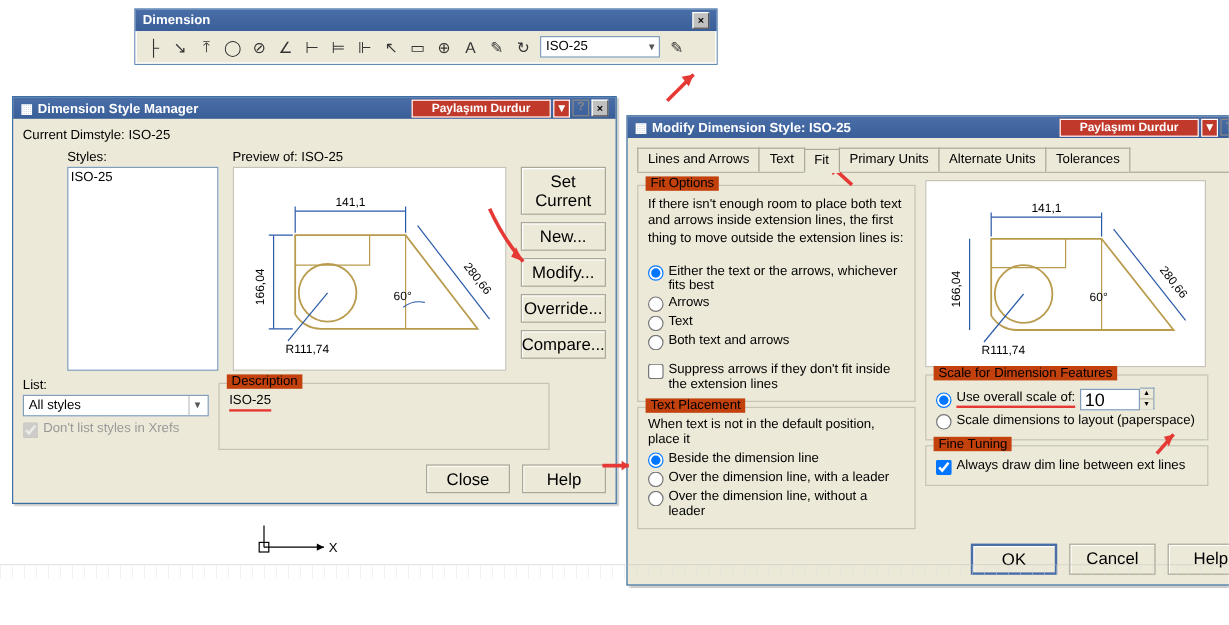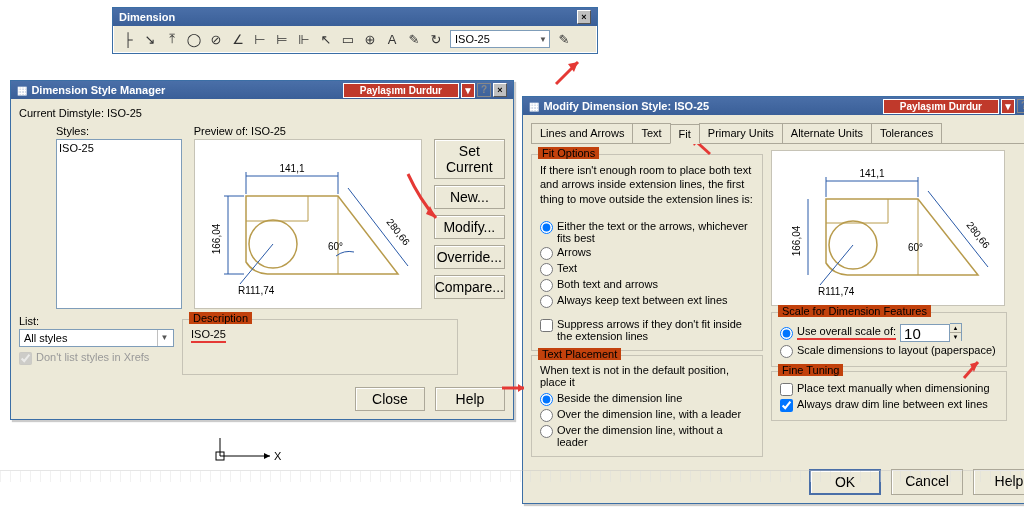--- a/index.html
+++ b/index.html
@@ -351,24 +351,20 @@
             <span>Arrows</span>
           </label>
           <label class="radio-row">
             <input type="radio" name="fit" style="">
             <span>Text</span>
           </label>
           <label class="radio-row">
             <input type="radio" name="fit" style="">
             <span>Both text and arrows</span>
           </label>
-          <label class="radio-row">
-            <input type="radio" name="fit" style="">
-            <span>Always keep text between ext lines</span>
-          </label>
           <div style="height:6px"></div>
           <label class="check-row">
             <input type="checkbox" style="">
             <span>Suppress arrows if they don't fit inside the extension lines</span>
           </label>
         </div>
         <div class="fieldset">
           <span class="legend">Text Placement</span>
           <div class="label" style="margin-bottom:4px;">When text is not in the default position, place it</div>
           <label class="radio-row">
@@ -422,24 +418,20 @@
             </span>
           </label>
           <label class="radio-row">
             <input type="radio" name="scale" style="">
             <span>Scale dimensions to layout (paperspace)</span>
           </label>
         </div>
         <div class="fieldset">
           <span class="legend">Fine Tuning</span>
           <label class="check-row">
-            <input type="checkbox" style="">
-            <span>Place text manually when dimensioning</span>
-          </label>
-          <label class="check-row">
             <input type="checkbox" checked="" style="">
             <span>Always draw dim line between ext lines</span>
           </label>
         </div>
       </div>
     </div>
     <div style="display:flex; justify-content:flex-end; gap:10px; margin-top:8px;">
       <div class="btn" style="width:72px; border:2px solid #4a6fa8">OK</div>
       <div class="btn" style="width:72px">Cancel</div>
       <div class="btn" style="width:72px">Help</div>

